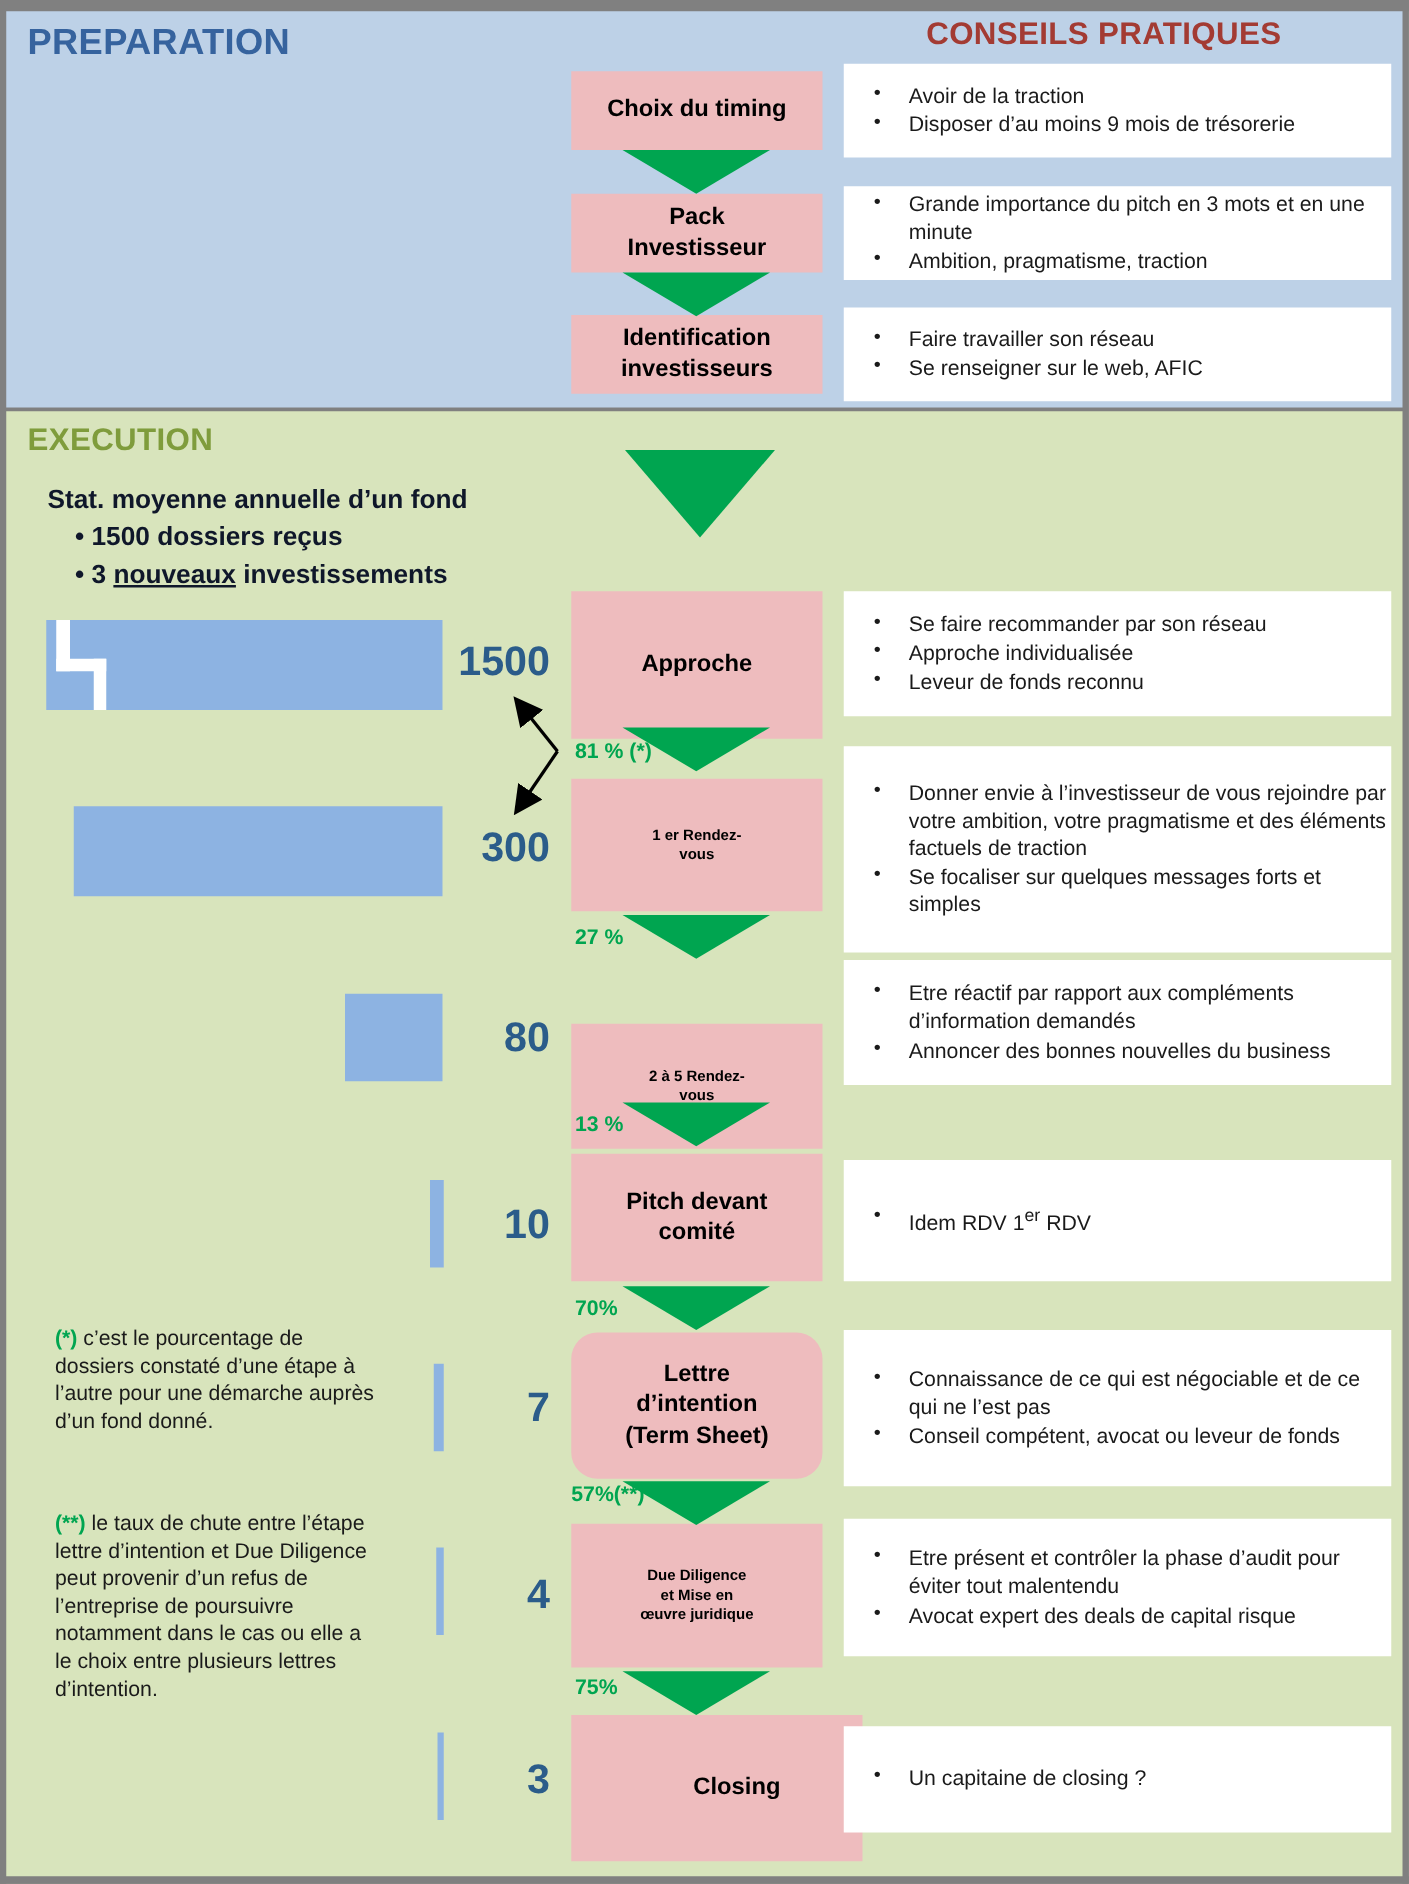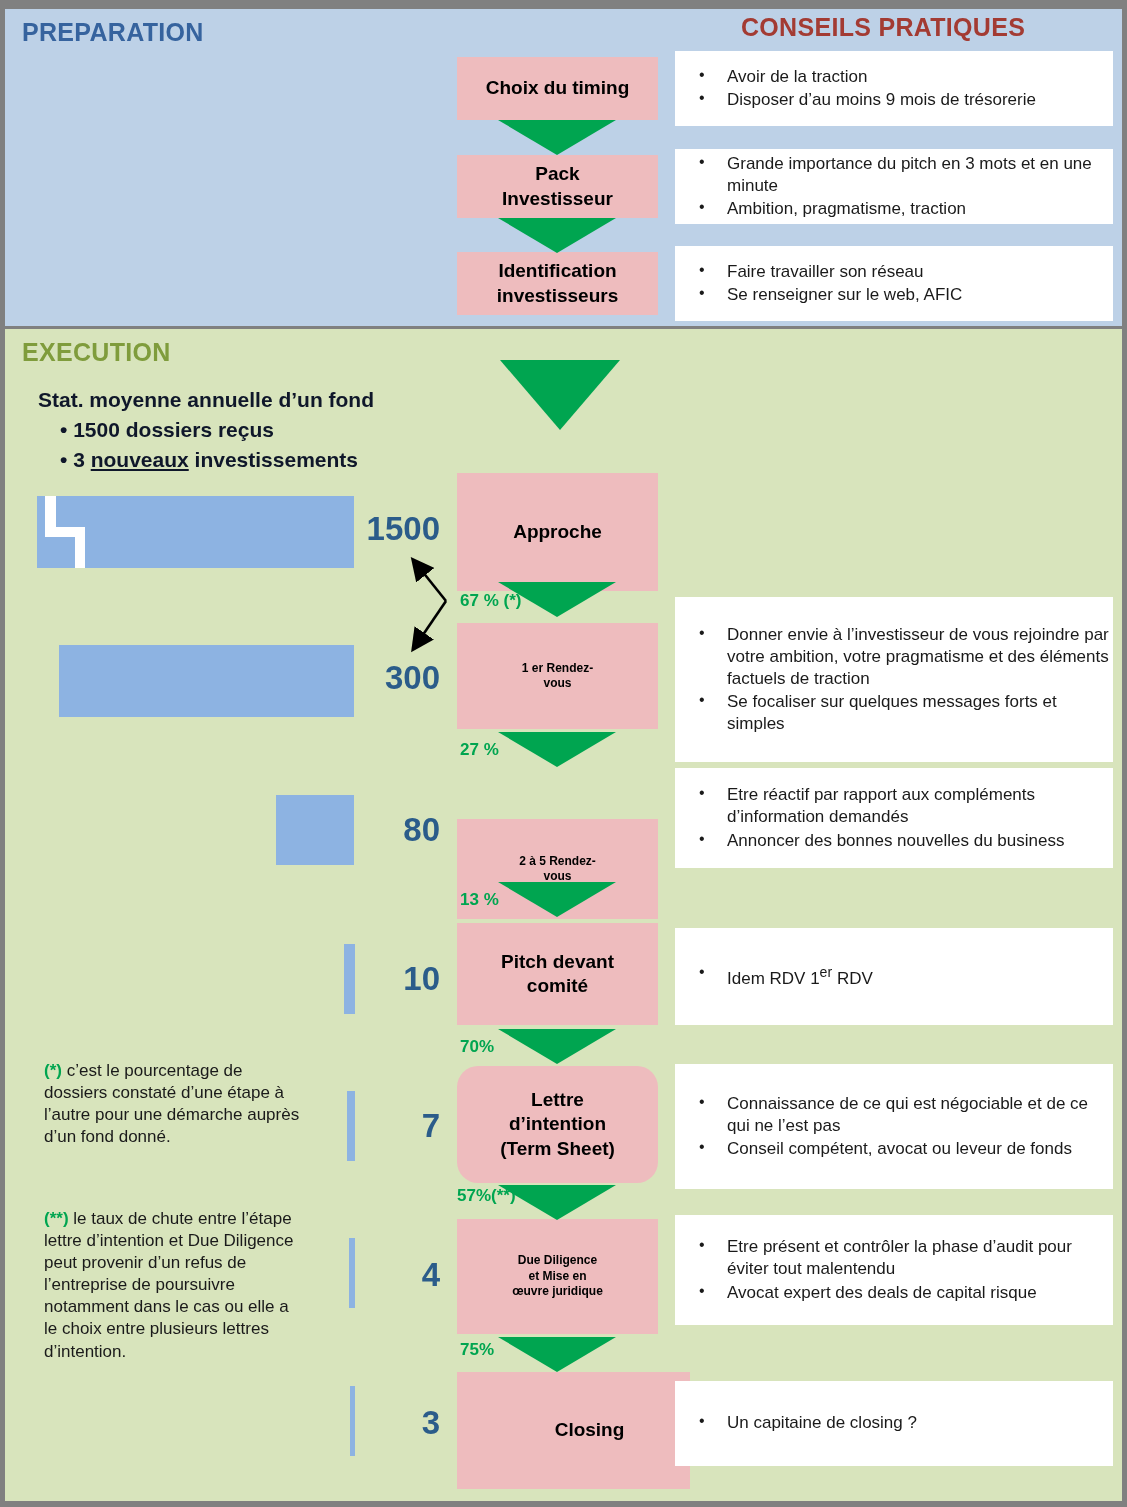--- a/index.html
+++ b/index.html
@@ -22,21 +22,21 @@
     background:#d8e4bc;
   }
   .gray-top{position:absolute;left:0;top:0;width:1127px;height:9px;background:#808080;}
   .gray-left{position:absolute;left:0;top:0;width:5px;height:1507px;background:#808080;}
   .gray-right{position:absolute;right:0;top:0;width:5px;height:1507px;background:#808080;}
   .gray-bottom{position:absolute;left:0;bottom:0;width:1127px;height:6px;background:#808080;}
 
   
   .hdr-prep{
     position:absolute;left:22px;top:18px;
-    font-size:25px;font-weight:bold;color:#36639e;letter-spacing:.3px;
+    font-size:29px;font-weight:bold;color:#36639e;letter-spacing:.3px;
   }
   .hdr-conseils{
     position:absolute;left:741px;top:13px;
     font-size:25px;font-weight:bold;color:#a33b33;letter-spacing:.3px;
   }
   .hdr-exec{
     position:absolute;left:22px;top:338px;
     font-size:25px;font-weight:bold;color:#7f9c3c;letter-spacing:.3px;
   }
 
@@ -193,37 +193,44 @@
     <span>Lettre<br>d’intention<br>(Term Sheet)</span>
   </div>
   <div class="step small" style="top:1219px;height:115px;">
     <span>Due Diligence<br>et Mise en<br>œuvre juridique</span>
   </div>
   <div class="step" style="top:1372px;height:117px;padding-left:32px;">
     <span>Closing</span>
   </div>
 
   <div class="arrow" style="left:498px;top:582px;"></div>
-  <div class="pct" style="left:460px;top:591px;">67 % (*)</div>
+  <div class="pct" style="left:460px;top:591px;">81 % (*)</div>
 
   <div class="arrow" style="left:498px;top:732px;"></div>
   <div class="pct" style="left:460px;top:740px;">27 %</div>
 
   <div class="arrow" style="left:498px;top:882px;"></div>
   <div class="pct" style="left:460px;top:890px;">13 %</div>
 
   <div class="arrow" style="left:498px;top:1029px;"></div>
   <div class="pct" style="left:460px;top:1037px;">70%</div>
 
   <div class="arrow" style="left:498px;top:1185px;"></div>
   <div class="pct" style="left:457px;top:1186px;">57%(**)</div>
 
   <div class="arrow" style="left:498px;top:1337px;"></div>
   <div class="pct" style="left:460px;top:1340px;">75%</div>
 
+  <div class="advice" style="left:675px;top:473px;width:438px;height:100px;">
+    <ul>
+        <li>Se faire recommander par son réseau</li>
+        <li>Approche individualisée</li>
+        <li>Leveur de fonds reconnu</li>
+      </ul>
+  </div>
   <div class="advice" style="left:675px;top:597px;width:438px;height:165px;">
     <ul>
         <li>Donner envie à l’investisseur de vous rejoindre par votre ambition, votre pragmatisme et des éléments factuels de traction</li>
         <li>Se focaliser sur quelques messages forts et simples</li>
       </ul>
   </div>
   <div class="advice" style="left:675px;top:768px;width:438px;height:100px;">
     <ul>
         <li>Etre réactif par rapport aux compléments d’information demandés</li>
         <li>Annoncer des bonnes nouvelles du business</li>

